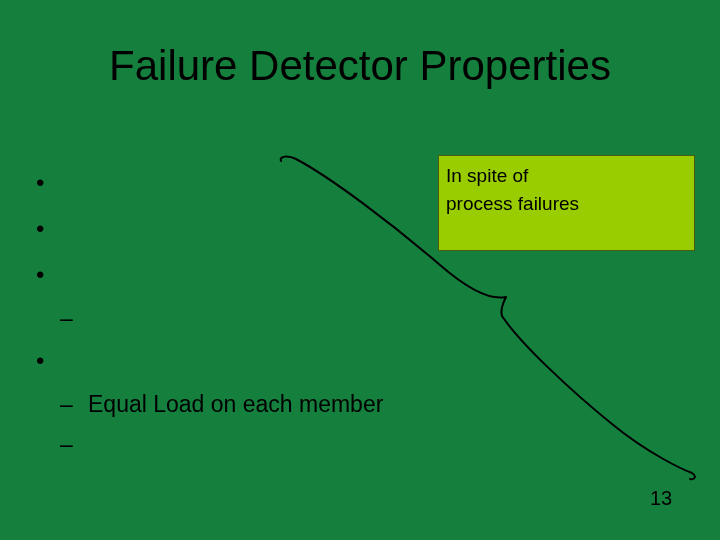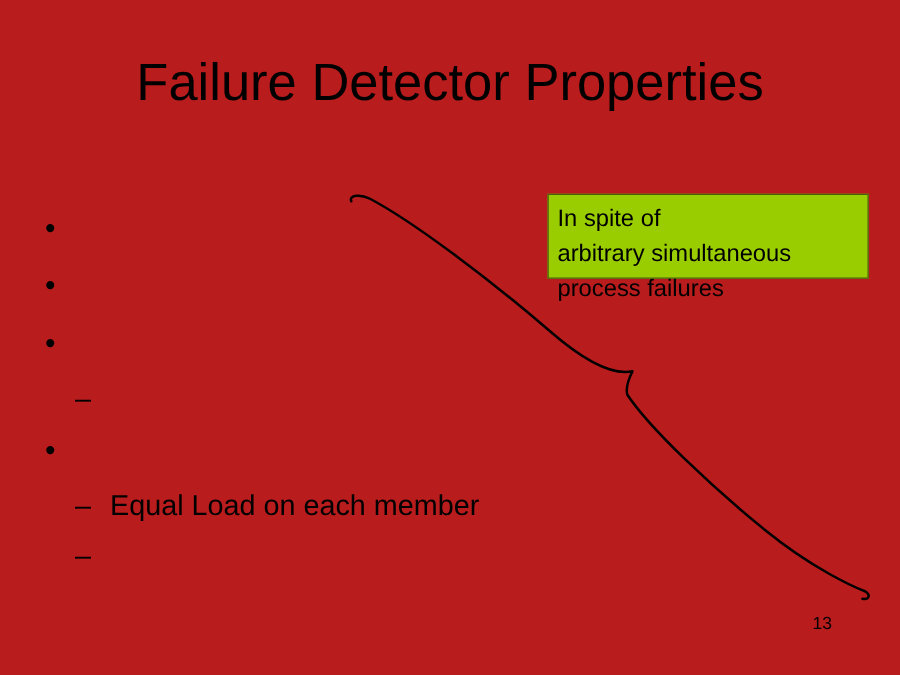--- a/index.html
+++ b/index.html
@@ -5,21 +5,21 @@
 <style>
   html, body {
     margin: 0;
     padding: 0;
     background: #ffffff;
   }
   .slide {
     position: relative;
     width: 720px;
     height: 540px;
-    background: #b91c1c;
+    background: #15803d;
     overflow: hidden;
     font-family: "Liberation Sans", sans-serif;
     color: #000000;
   }
   .slide-title {
     position: absolute;
     left: 0;
     top: 42px;
     width: 720px;
     text-align: center;
@@ -70,21 +70,21 @@
     font-size: 23px;
   }
   .bullet-text {
     display: inline;
   }
   .callout-box {
     position: absolute;
     left: 438px;
     top: 155px;
     width: 257px;
-    height: 68px;
+    height: 96px;
     background: #9ACD00;
     border: 1px solid #4a5c10;
     box-sizing: border-box;
   }
   .callout-inner {
     position: absolute;
     left: 7px;
     top: 6px;
     right: 4px;
   }
@@ -99,21 +99,21 @@
     left: 0;
     top: 0;
     width: 720px;
     height: 540px;
     pointer-events: none;
   }
   .page-number {
     position: absolute;
     left: 650px;
     top: 489px;
-    font-size: 14px;
+    font-size: 20px;
     line-height: 18px;
     color: #000000;
     text-align: right;
   }
 </style>
 </head>
 <body>
 
 <div class="slide">
 
@@ -148,21 +148,20 @@
 
     <div class="bullet-row level2">
       <span class="bullet-marker">–</span>
     </div>
 
   </div>
 
   <div class="callout-box">
     <div class="callout-inner">
       <div class="callout-line">In spite of</div>
-      <div class="callout-line">arbitrary simultaneous</div>
       <div class="callout-line">process failures</div>
     </div>
   </div>
 
   <svg class="squiggle" viewBox="0 0 720 540">
     <path d="M 281 161
              C 279 156, 288 155, 296 159
              C 330 177, 390 222, 440 265
              C 470 291, 492 300, 506 297
              C 503 303, 500 310, 502 316

